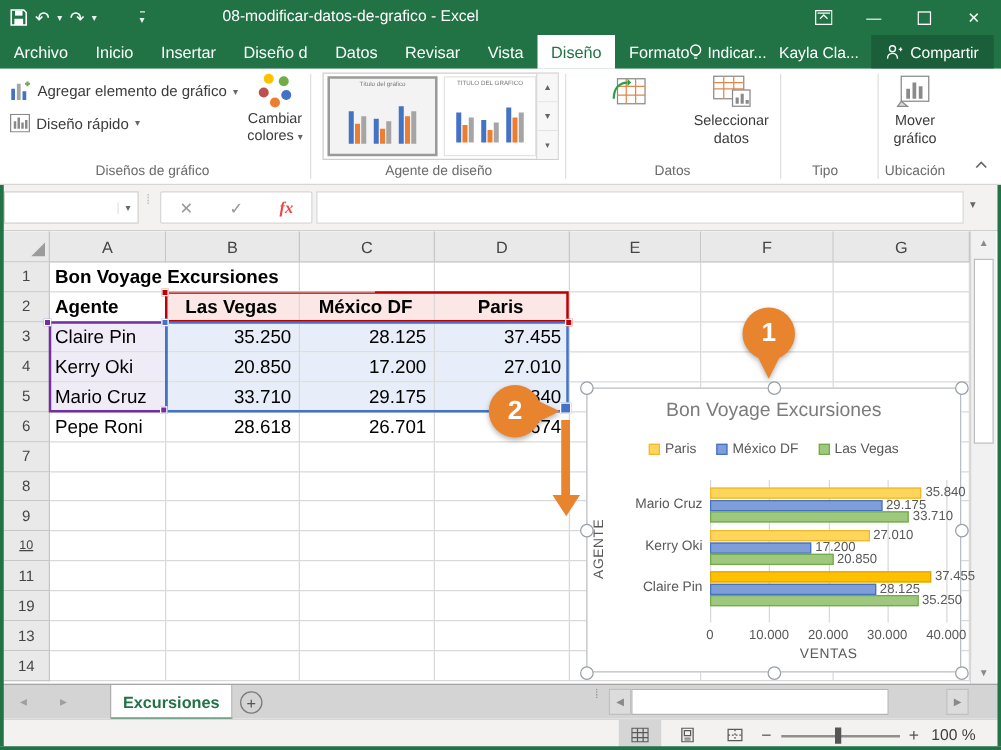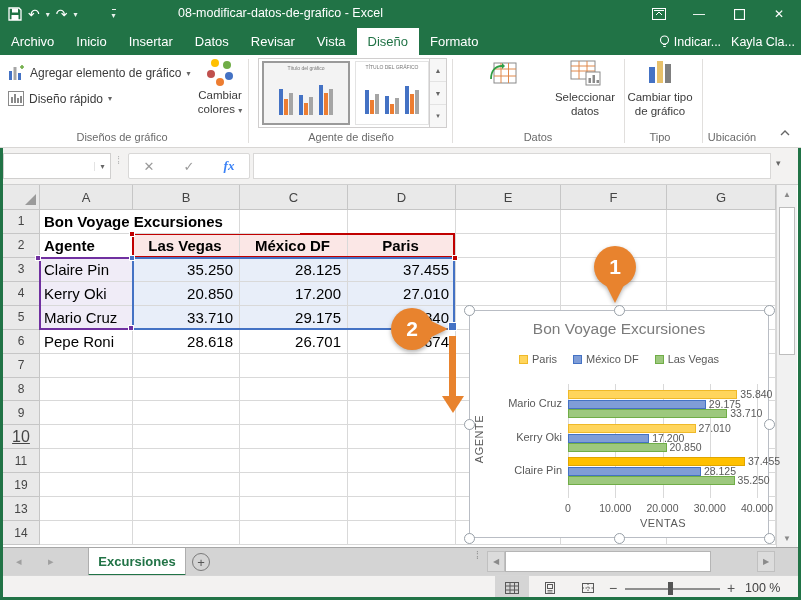--- a/index.html
+++ b/index.html
@@ -45,21 +45,21 @@
   .dots-icon { position:relative; width:26px; height:26px; }
   .dots-icon span { position:absolute; width:8px; height:8px; border-radius:50%; }
 
   
   .fbar { left:0; top:148px; width:801px; height:37px; background:#f3f2f1; border-bottom:1px solid #cfcfcf; }
   .namebox { left:3px; top:5px; width:108px; height:26px; background:#fff; border:1px solid #d0cfce; display:flex; align-items:center; }
   .namebox .val { flex:1; font-size:12px; padding-left:6px; color:#333; }
   .namebox .nb-dd { width:16px; text-align:center; font-size:8px; color:#666; border-left:1px solid #e3e3e3; cursor:pointer; }
   .fx-box { left:128px; top:5px; width:122px; height:26px; background:#fff; border:1px solid #d9d8d7; border-radius:2px; display:flex; align-items:center; justify-content:space-around; }
   .fx-box span { font-size:13px; color:#9a9a9a; cursor:pointer; }
-  .fx-box .fx { font-style:italic; font-family:"Liberation Serif",serif; color:#3b82f6; font-weight:bold; }
+  .fx-box .fx { font-style:italic; font-family:"Liberation Serif",serif; color:#ef4444; font-weight:bold; }
   .f-input { left:253px; top:5px; width:518px; height:26px; background:#fff; border:1px solid #d9d8d7; }
   .f-expand { left:776px; top:10px; font-size:9px; color:#666; cursor:pointer; }
   .fdots { left:117px; top:9px; color:#b9b9b9; font-size:11px; letter-spacing:0; line-height:6px; }
 
   
   .sheet { left:0; top:185px; width:801px; height:362px; background:#fff; overflow:hidden; }
   #grid { position:absolute; left:3px; top:0; }
   .hcell { position:absolute; background:#e9e9e9; border-right:1px solid #c6c6c6; border-bottom:1px solid #c6c6c6;
            font-size:13px; color:#454545; display:flex; align-items:center; justify-content:center; cursor:pointer; }
   .cell { position:absolute; border-right:1px solid #d9d9d9; border-bottom:1px solid #d9d9d9; font-size:15px; color:#000;
@@ -157,35 +157,44 @@
         </svg>
     </div>
     <div class="winbtn">✕</div>
   </div>
 </div>
 
 <div class="abs tabrow">
   <div class="rtab">Archivo</div>
   <div class="rtab">Inicio</div>
   <div class="rtab">Insertar</div>
+  <div class="rtab">Diseño d</div>
   <div class="rtab">Datos</div>
   <div class="rtab">Revisar</div>
   <div class="rtab">Vista</div>
   <div class="rtab active">Diseño</div>
   <div class="rtab">Formato</div>
 </div>
 <div class="tabrow-right">
   <span style="display:flex;align-items:center;gap:4px">
     <svg width="11" height="14" viewBox="0 0 11 14">
       <circle cx="5.5" cy="5" r="4" fill="none" stroke="#fff" stroke-width="1.1"></circle>
         <path d="M4 9.5h3M4.3 11.5h2.4" stroke="#fff" stroke-width="1.1"></path>
     </svg>
     <span>Indicar...</span>
   </span>
   <span>Kayla Cla...</span>
+  <span class="share-btn">
+    <svg width="13" height="13" viewBox="0 0 13 13">
+      <circle cx="5" cy="4" r="2.4" fill="none" stroke="#fff" stroke-width="1.1"></circle>
+      <path d="M1 12c0-2.8 1.8-4.3 4-4.3s4 1.5 4 4.3" fill="none" stroke="#fff" stroke-width="1.1"></path>
+      <path d="M10 4.5h3M11.5 3v3" stroke="#fff" stroke-width="1.1"></path>
+    </svg>
+    <span>Compartir</span>
+  </span>
 </div>
 
 <div class="abs ribbon">
   <div class="rbtn-small" style="left:8px;top:10px">
     <svg width="17" height="16" viewBox="0 0 17 16">
       <rect x="1" y="6" width="3" height="9" fill="#4472c4"></rect>
         <rect x="5.5" y="2" width="3" height="13" fill="#a5a5a5"></rect>
         <rect x="10" y="8" width="3" height="7" fill="#4472c4"></rect>
       <path d="M12 2h4M14 0v4" stroke="#70ad47" stroke-width="1.6"></path>
     </svg>
@@ -282,31 +291,33 @@
       <rect x="17" y="13" width="14" height="13" fill="#fff" stroke="#8a8a8a"></rect>
       <rect x="19.5" y="19" width="2.5" height="5" fill="#8a8a8a"></rect>
         <rect x="23.5" y="16" width="2.5" height="8" fill="#8a8a8a"></rect>
         <rect x="27.5" y="21" width="2.5" height="3" fill="#8a8a8a"></rect>
     </svg>
     <div class="lbl"><span>Seleccionar</span><br><span>datos</span></div>
   </div>
   <div class="grp-label" style="left:456px;width:164px">Datos</div>
   <div class="vsep" style="left:624px"></div>
 
-  <div class="rbtn-big" style="left:622px;width:76px">
-    <svg width="26" height="28" viewBox="0 0 26 28">
-      <rect x="2" y="8" width="6" height="16" fill="#4472c4"></rect>
-        <rect x="10" y="2" width="6" height="22" fill="#e7c06a"></rect>
-        <rect x="18" y="5" width="6" height="19" fill="#7f7f7f"></rect>
-    </svg>
-    <div class="lbl"><span>Cambiar tipo</span><br><span>de gráfico</span></div>
-  </div>
   <div class="grp-label" style="left:622px;width:76px">Tipo</div>
   <div class="vsep" style="left:702px"></div>
 
+  <div class="rbtn-big" style="left:694px;width:76px">
+    <svg width="30" height="28" viewBox="0 0 30 28">
+      <rect x="4" y="2" width="22" height="20" fill="none" stroke="#8a8a8a"></rect>
+      <rect x="8" y="12" width="3" height="8" fill="#8a8a8a"></rect>
+        <rect x="13" y="7" width="3" height="13" fill="#8a8a8a"></rect>
+        <rect x="18" y="10" width="3" height="10" fill="#8a8a8a"></rect>
+      <path d="M4 22l-3 4h8z" fill="#d9d9d9" stroke="#8a8a8a"></path>
+    </svg>
+    <div class="lbl"><span>Mover</span><br><span>gráfico</span></div>
+  </div>
   <div class="grp-label" style="left:694px;width:76px">Ubicación</div>
   <div class="abs" style="left:780px;top:72px;font-size:10px;color:#666;cursor:pointer">
     <svg width="10" height="7" viewBox="0 0 10 7">
         <path d="M1 6l4-4 4 4" fill="none" stroke="#666" stroke-width="1.4"></path>
       </svg>
   </div>
 </div>
 
 <div class="abs fbar">
   <div class="abs namebox">
@@ -337,21 +348,21 @@
       <div class="hcell" style="left: 664px; top: 0px; width: 109px; height: 25px;">G</div>
       <div class="hcell" style="left: 0px; top: 25px; width: 37px; height: 23.93px; font-size: 12px;">1</div>
       <div class="hcell" style="left: 0px; top: 48.93px; width: 37px; height: 23.93px; font-size: 12px;">2</div>
       <div class="hcell" style="left: 0px; top: 72.86px; width: 37px; height: 23.93px; font-size: 12px;">3</div>
       <div class="hcell" style="left: 0px; top: 96.79px; width: 37px; height: 23.93px; font-size: 12px;">4</div>
       <div class="hcell" style="left: 0px; top: 120.72px; width: 37px; height: 23.93px; font-size: 12px;">5</div>
       <div class="hcell" style="left: 0px; top: 144.65px; width: 37px; height: 23.93px; font-size: 12px;">6</div>
       <div class="hcell" style="left: 0px; top: 168.58px; width: 37px; height: 23.93px; font-size: 12px;">7</div>
       <div class="hcell" style="left: 0px; top: 192.51px; width: 37px; height: 23.93px; font-size: 12px;">8</div>
       <div class="hcell" style="left: 0px; top: 216.44px; width: 37px; height: 23.93px; font-size: 12px;">9</div>
-      <div class="hcell" style="left: 0px; top: 240.37px; width: 37px; height: 23.93px; font-size: 16px; text-decoration: underline;">10</div>
+      <div class="hcell" style="left: 0px; top: 240.37px; width: 37px; height: 23.93px; font-size: 10px; text-decoration: underline;">10</div>
       <div class="hcell" style="left: 0px; top: 264.3px; width: 37px; height: 23.93px; font-size: 12px;">11</div>
       <div class="hcell" style="left: 0px; top: 288.23px; width: 37px; height: 23.93px; font-size: 12px;">19</div>
       <div class="hcell" style="left: 0px; top: 312.16px; width: 37px; height: 23.93px; font-size: 12px;">13</div>
       <div class="hcell" style="left: 0px; top: 336.09px; width: 37px; height: 23.93px; font-size: 12px;">14</div>
       <div class="cell b ovf" style="left: 37px; top: 25px; width: 260px; height: 23.93px;">Bon Voyage Excursiones</div>
       <div class="cell" style="left: 130px; top: 25px; width: 107px; height: 23.93px;"></div>
       <div class="cell" style="left: 237px; top: 25px; width: 108px; height: 23.93px;"></div>
       <div class="cell" style="left: 345px; top: 25px; width: 108px; height: 23.93px;"></div>
       <div class="cell" style="left: 453px; top: 25px; width: 105px; height: 23.93px;"></div>
       <div class="cell" style="left: 558px; top: 25px; width: 106px; height: 23.93px;"></div>

